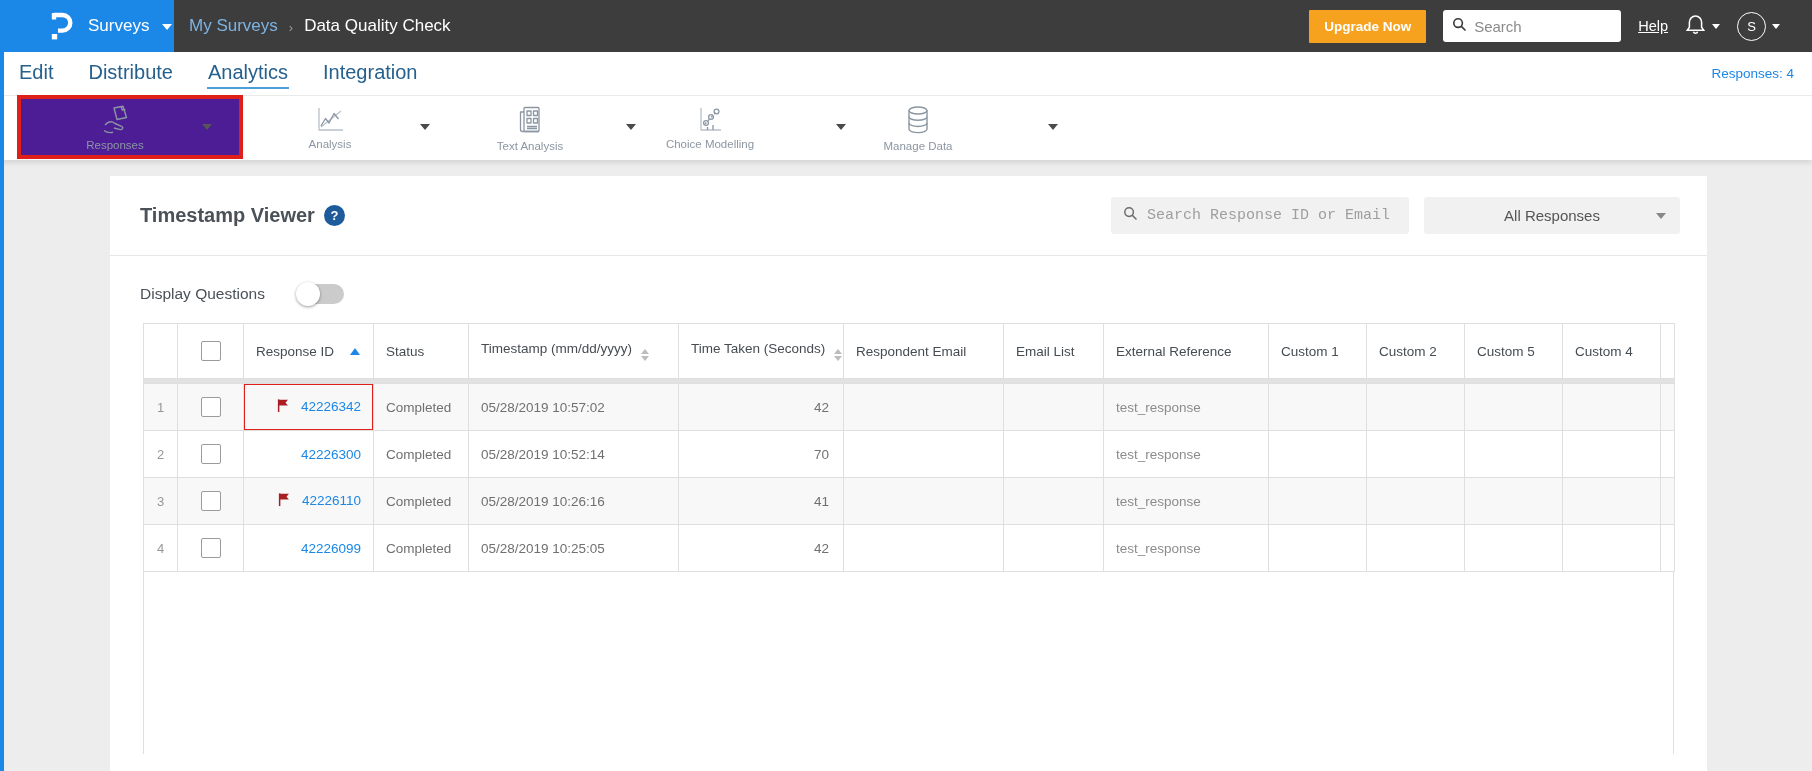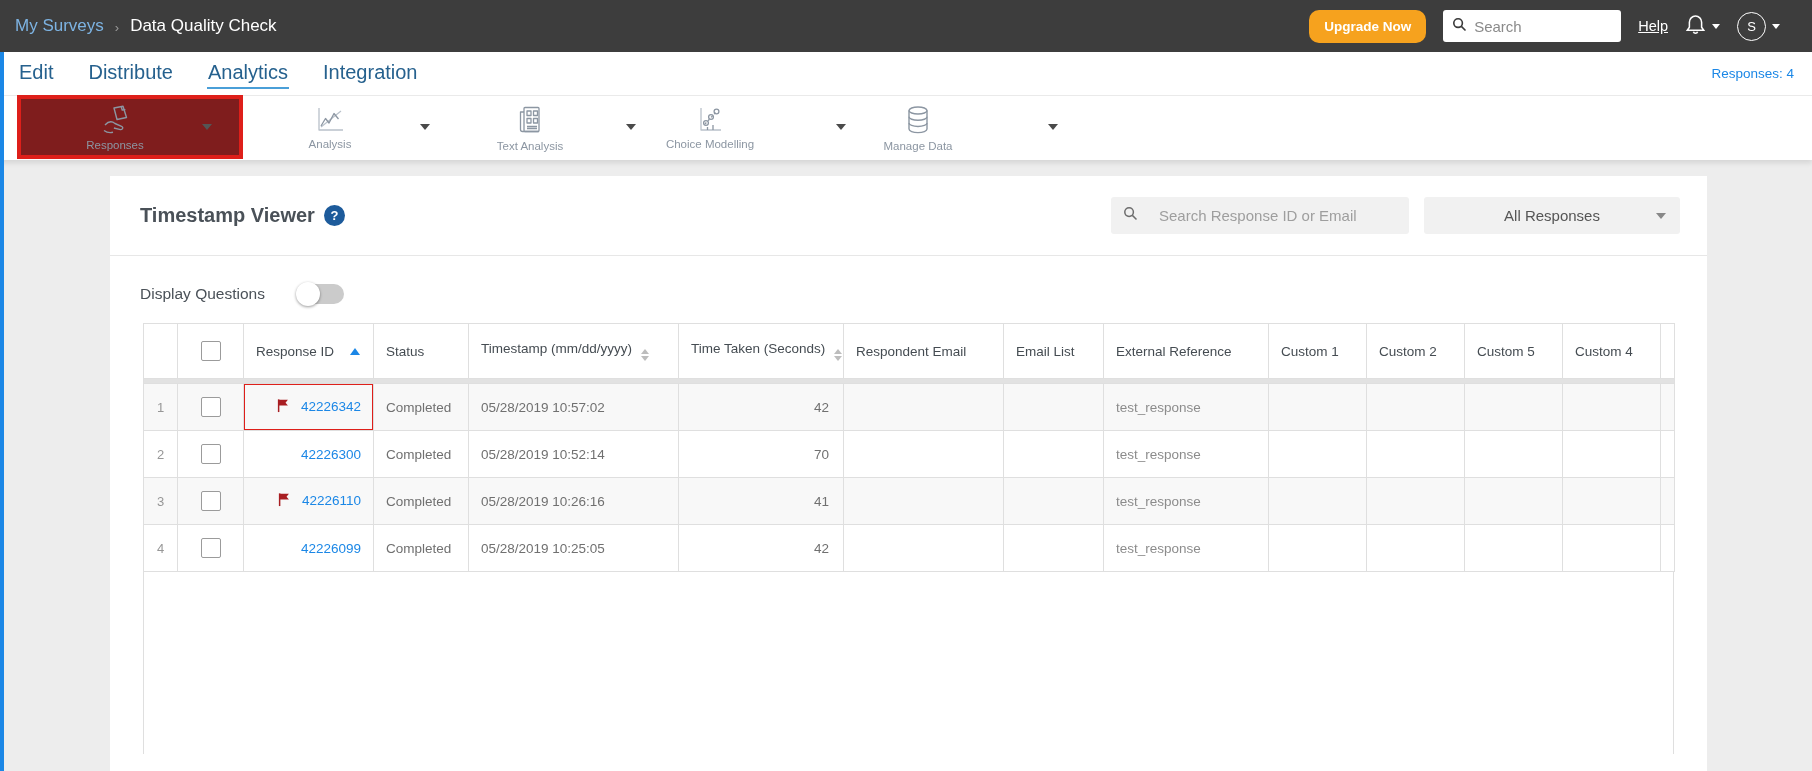--- a/index.html
+++ b/index.html
@@ -17,21 +17,21 @@
             background:#3d3d3d; display:flex; align-items:center; z-index:20; }
   .logo-area { width:174px; height:52px; background:#1b87e6; display:flex;
                align-items:center; padding-left:48px; gap:13px; color:#fff; flex:none; }
   .product-label { font-size:17px; color:#fff; }
   .logo-area .caret { color:#fff; margin-top:2px; }
   .breadcrumb { display:flex; align-items:center; gap:11px; margin-left:15px; font-size:17px;text-align:center; }
   .bc-parent { color:#7db3e2; cursor:pointer; }
   .bc-sep { color:#9a9a9a; font-size:13px; margin-top:2px; }
   .bc-current { color:#ffffff; }
   .topbar-right { margin-left:auto; display:flex; align-items:center; gap:17px; padding-right:32px; }
-  .upgrade-btn { background:#f6a21e; color:#fff; border:none; border-radius:10px;
+  .upgrade-btn { background:#f6a21e; color:#fff; border:none; border-radius:1px;
                  font-family:inherit; font-weight:bold; font-size:13.5px; padding:9px 15px; cursor:pointer; }
   .topbar-search { width:178px; height:32px; background:#fff; border-radius:3px;
                    display:flex; align-items:center; padding:0 9px; gap:7px; }
   .topbar-search input { border:none; outline:none; background:transparent; width:100%;
                          font-family:inherit; font-size:15px; color:#444; }
   .topbar-search input::placeholder { color:#8a8a8a; }
   .help-label { color:#fff; font-size:14.5px; cursor:pointer;text-decoration:underline; }
   .icon-group { display:flex; align-items:center; gap:6px; color:#fff; cursor:pointer; }
   .avatar { width:29px; height:29px; border:1.5px solid #fff; border-radius:50%;
             display:flex; align-items:center; justify-content:center; font-size:13px; color:#fff; }
@@ -44,41 +44,41 @@
   .nav-tab.active { border-bottom-color:#4a9fd8; }
   .responses-count { margin-left:auto; color:#1b87e6; font-size:13.5px; }
 
   
   .toolbar { position:absolute; left:0; top:95px; width:1812px; height:65px; background:#fff;
              border-top:1px solid #eaeaea; box-shadow:0 3px 5px rgba(0,0,0,0.10); z-index:5; }
   .tb-stack { display:flex; flex-direction:column; align-items:center; gap:4px; }
   .tb-label { font-size:11.5px; color:#8c96a2; white-space:nowrap; }
   .tb-icon svg { display:block; }
   .tb-btn-responses { position:absolute; left:20px; top:2px; width:220px; height:58px;
-                      background:#7f1d1d; display:flex; align-items:center; justify-content:center; cursor:pointer; }
+                      background:#4c1d95; display:flex; align-items:center; justify-content:center; cursor:pointer; }
   .tb-btn-responses .tb-stack { margin-right:30px; }
   .tb-btn-responses .caret { position:absolute; right:28px; top:26px; color:#555; }
   .annotation-box { position:absolute; inset:-3px; border:4px solid #de1f1a; pointer-events:none; z-index:30; }
   .tb-group { position:absolute; top:8px; width:140px; display:flex; flex-direction:column;
               align-items:center; gap:4px; cursor:pointer; }
   .tb-caret { position:absolute; top:28px; color:#4a4a4a; cursor:pointer; }
 
   
   .card { position:absolute; left:110px; top:176px; width:1597px; height:595px; background:#fff; }
   .card-header { height:80px; border-bottom:1px solid #e7e7e7; display:flex; align-items:center;
                  padding:0 27px 0 30px; }
   .panel-title { font-size:20px; color:#4a5158; }
   .help-badge { width:21px; height:21px; border-radius:50%; background:#1d5b9b; color:#fff;
                 font-size:13px; font-weight:bold; display:flex; align-items:center;
                 justify-content:center; margin-left:9px; cursor:pointer; }
   .header-right { margin-left:auto; display:flex; gap:15px; }
   .panel-search { width:298px; height:37px; background:#f1f1f1; border-radius:3px;
                   display:flex; align-items:center; padding:0 12px; gap:9px; }
   .panel-search input { border:none; outline:none; background:transparent; width:100%;
-                        font-family:Liberation Sans, sans-serif; font-size:15px; color:#701a75;margin-left:12px; }
+                        font-family:Liberation Mono, monospace; font-size:15px; color:#701a75; }
   .panel-search input::placeholder { color:#9e9e9e; }
   .filter-dd { width:256px; height:37px; background:#f1f1f1; border-radius:3px; position:relative;
                display:flex; align-items:center; justify-content:center;
                font-size:15px; color:#555; cursor:pointer; }
   .filter-dd .caret { position:absolute; right:14px; color:#888; }
 
   .controls-row { display:flex; align-items:center; gap:33px; padding:28px 0 0 30px; }
   .dq-label { font-size:15.5px; color:#4a5158; }
   .toggle { width:46px; height:20px; background:#cbcbcb; border-radius:10px; position:relative; cursor:pointer; }
   .toggle-knob { position:absolute; left:-2px; top:-2px; width:24px; height:24px; background:#fff;
@@ -110,20 +110,31 @@
   .sort-both .down { border-top:5px solid #bdbdbd; }
   .table-tail { height:182px; border-left:1px solid #dfdfdf; border-right:1px solid #dfdfdf; }
 
   
   .left-stripe { position:absolute; left:0; top:52px; width:4px; height:719px; background:#1b87e6; z-index:40; }
 </style>
 </head>
 <body>
 
 <header class="topbar">
+  <div class="logo-area">
+    <span>
+      <svg width="27" height="33" viewBox="0 0 27 33">
+        <path d="M6 7 h8.5 a7.8 7.8 0 0 1 0 15.6 h-4.5" fill="none" stroke="#ffffff" stroke-width="4.4"></path>
+        <path d="M6 5 v6.5" fill="none" stroke="#ffffff" stroke-width="4.4"></path>
+        <rect x="3.8" y="26" width="5.4" height="5.4" fill="#ffffff"></rect>
+      </svg>
+    </span>
+    <span class="product-label">Surveys</span>
+    <span class="caret"></span>
+  </div>
   <nav class="breadcrumb">
     <span class="bc-parent">My Surveys</span>
     <span class="bc-sep">›</span>
     <span class="bc-current">Data Quality Check</span>
   </nav>
   <div class="topbar-right">
     <button class="upgrade-btn">Upgrade Now</button>
     <div class="topbar-search">
       <span>
         <svg width="15" height="15" viewBox="0 0 16 16">

